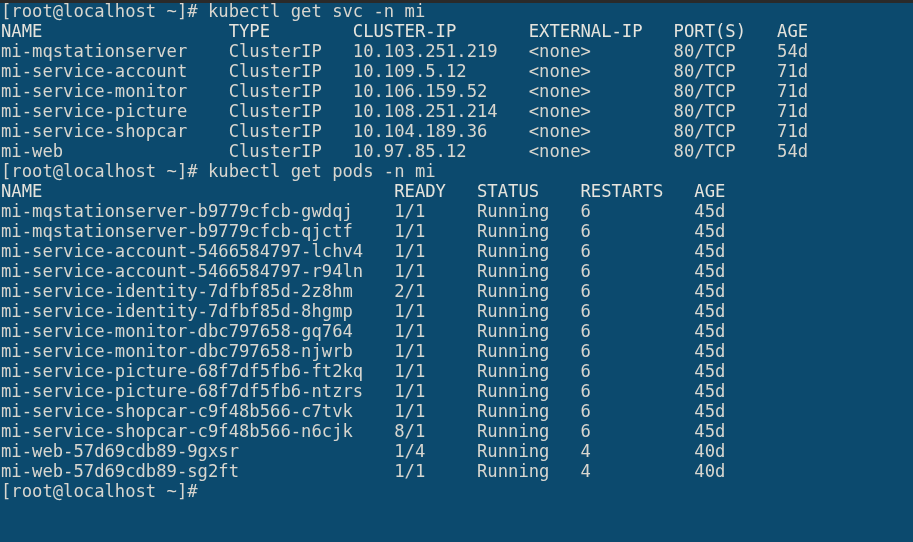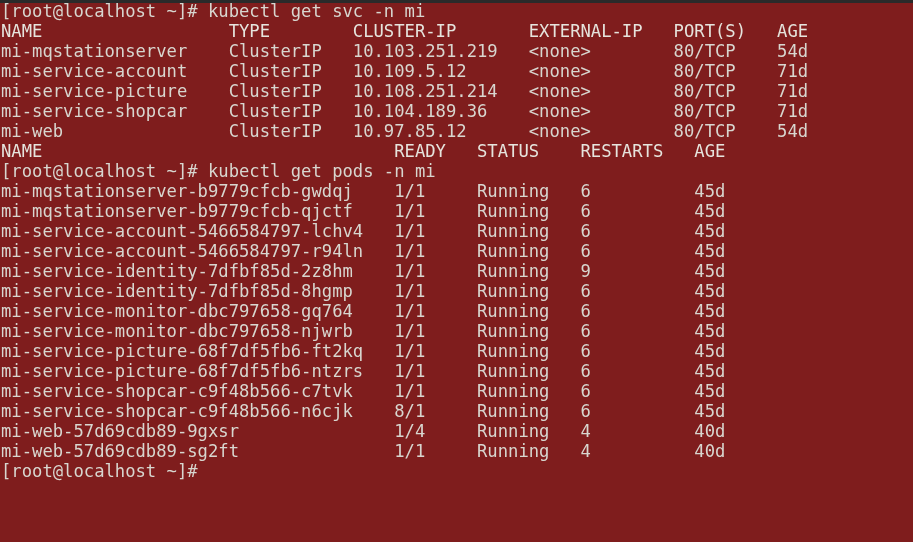--- a/index.html
+++ b/index.html
@@ -11,21 +11,21 @@
   body {
     width: 913px;
     height: 542px;
     overflow: hidden;
     font-family: "DejaVu Sans Mono", "Liberation Mono", monospace;
   }
   #terminal {
     position: relative;
     width: 913px;
     height: 542px;
-    background: #7f1d1d;
+    background: #0c4a6e;
     box-sizing: border-box;
     padding: 0;
   }
   .top-edge {
     position: absolute;
     top: 0;
     left: 0;
     width: 913px;
     height: 3px;
     background: #2a2a2a;
@@ -61,31 +61,32 @@
 <body>
 
 <div id="terminal">
   <div class="top-edge"></div>
   <div class="screen">
 
     <span class="line prompt">[root@localhost ~]# kubectl get svc -n mi</span>
     <span class="line header">NAME                  TYPE        CLUSTER-IP       EXTERNAL-IP   PORT(S)   AGE</span>
     <span class="line">mi-mqstationserver    ClusterIP   10.103.251.219   &lt;none&gt;        80/TCP    54d</span>
     <span class="line">mi-service-account    ClusterIP   10.109.5.12      &lt;none&gt;        80/TCP    71d</span>
+    <span class="line">mi-service-monitor    ClusterIP   10.106.159.52    &lt;none&gt;        80/TCP    71d</span>
     <span class="line">mi-service-picture    ClusterIP   10.108.251.214   &lt;none&gt;        80/TCP    71d</span>
     <span class="line">mi-service-shopcar    ClusterIP   10.104.189.36    &lt;none&gt;        80/TCP    71d</span>
     <span class="line">mi-web                ClusterIP   10.97.85.12      &lt;none&gt;        80/TCP    54d</span>
 
+    <span class="line prompt">[root@localhost ~]# kubectl get pods -n mi</span>
     <span class="line header">NAME                                  READY   STATUS    RESTARTS   AGE</span>
-    <span class="line prompt">[root@localhost ~]# kubectl get pods -n mi</span>
     <span class="line">mi-mqstationserver-b9779cfcb-gwdqj    1/1     Running   6          45d</span>
     <span class="line">mi-mqstationserver-b9779cfcb-qjctf    1/1     Running   6          45d</span>
     <span class="line">mi-service-account-5466584797-lchv4   1/1     Running   6          45d</span>
     <span class="line">mi-service-account-5466584797-r94ln   1/1     Running   6          45d</span>
-    <span class="line">mi-service-identity-7dfbf85d-2z8hm    1/1     Running   9          45d</span>
+    <span class="line">mi-service-identity-7dfbf85d-2z8hm    2/1     Running   6          45d</span>
     <span class="line">mi-service-identity-7dfbf85d-8hgmp    1/1     Running   6          45d</span>
     <span class="line">mi-service-monitor-dbc797658-gq764    1/1     Running   6          45d</span>
     <span class="line">mi-service-monitor-dbc797658-njwrb    1/1     Running   6          45d</span>
     <span class="line">mi-service-picture-68f7df5fb6-ft2kq   1/1     Running   6          45d</span>
     <span class="line">mi-service-picture-68f7df5fb6-ntzrs   1/1     Running   6          45d</span>
     <span class="line">mi-service-shopcar-c9f48b566-c7tvk    1/1     Running   6          45d</span>
     <span class="line">mi-service-shopcar-c9f48b566-n6cjk    8/1     Running   6          45d</span>
     <span class="line">mi-web-57d69cdb89-9gxsr               1/4     Running   4          40d</span>
     <span class="line">mi-web-57d69cdb89-sg2ft               1/1     Running   4          40d</span>
 

